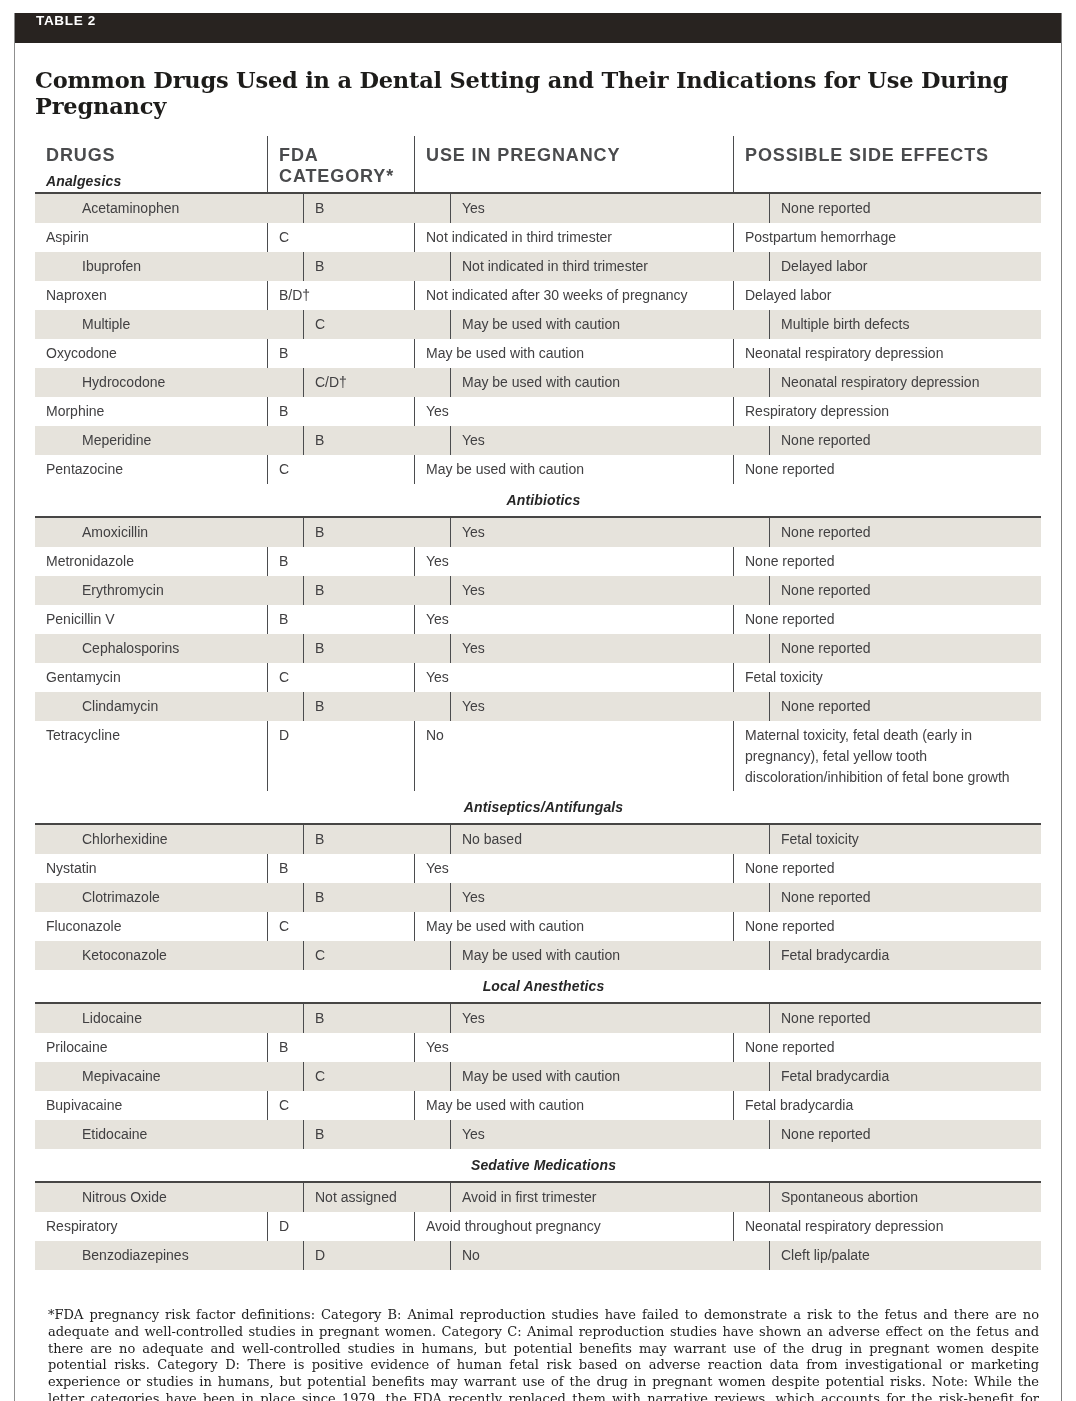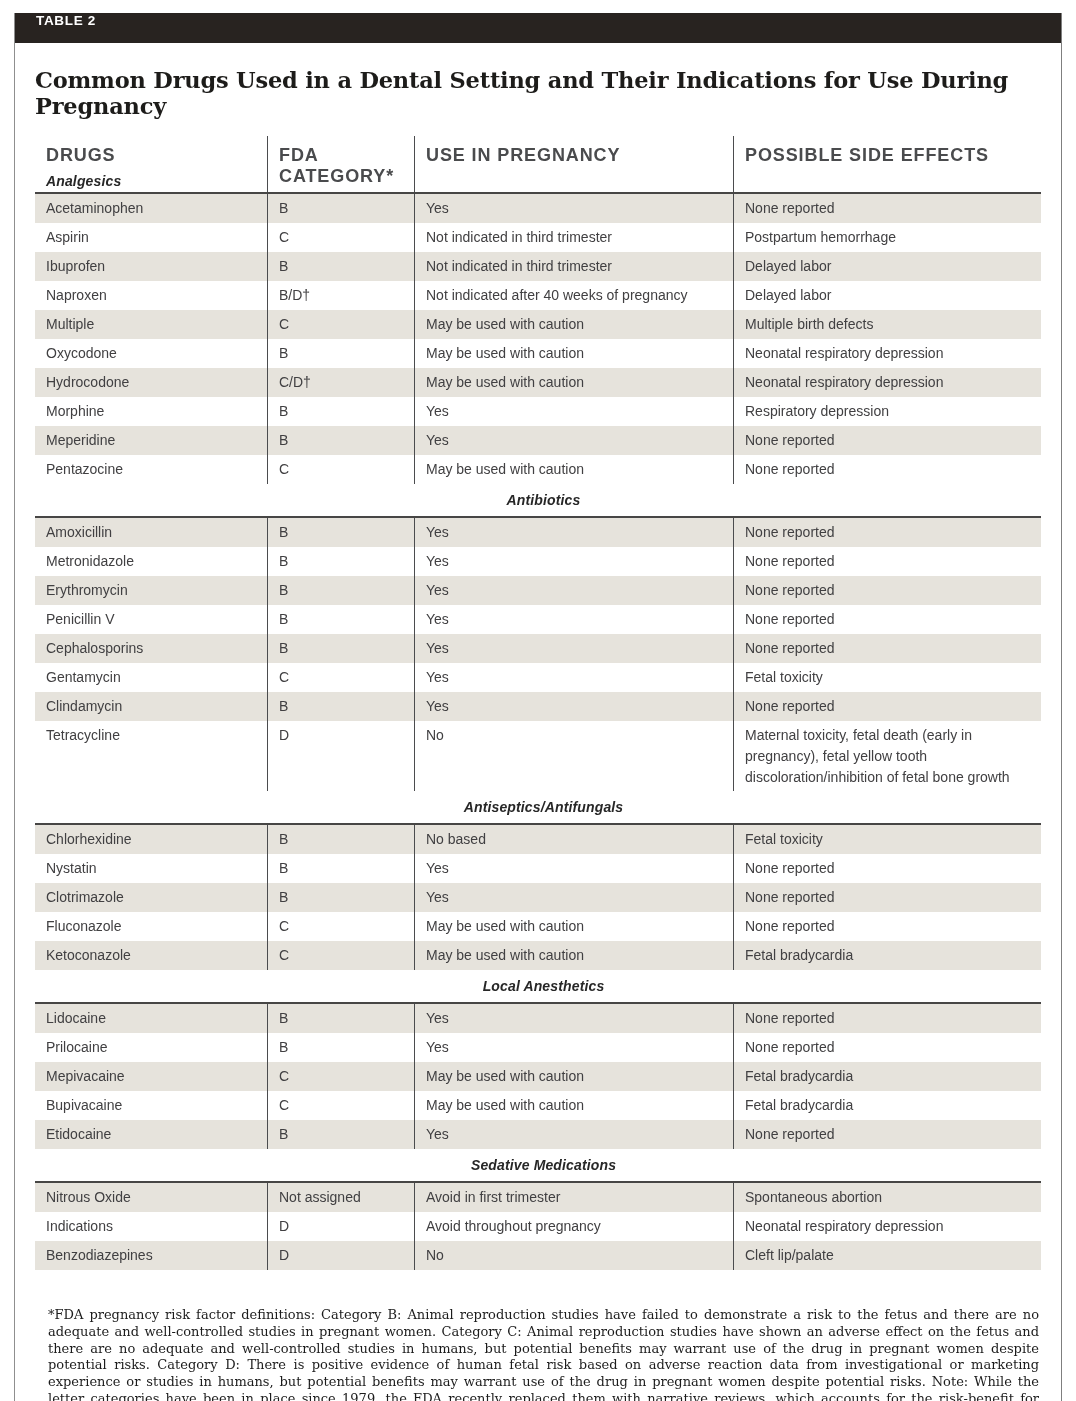--- a/index.html
+++ b/index.html
@@ -73,21 +73,21 @@
     align-items: center;
     justify-content: center;
   }
   .block { border-top: 2px solid var(--block-line, #474645); }
   .row {
     display: grid;
     grid-template-columns: 232px 147px 319px 307px;
     min-height: 29px;
     background: #ffffff;
   }
-  .row.shaded { background: var(--row-shade, #e6e3dc); }
+  .row.shaded { background: var(--row-shade, #e6e3dc); padding-left: 36px; }
   .cell {
     padding: 4px 10px 3px 11px;
     font-size: 14px;
     line-height: 21px;
     color: var(--cell-text, #414042);
     box-sizing: border-box;
   }
   .footnotes {
     margin-top: 37px;
     padding-left: 13px;
@@ -144,21 +144,21 @@
           </div>
           <div class="row shaded">
             <div class="cell">Ibuprofen</div>
             <div class="cell bl">B</div>
             <div class="cell bl">Not indicated in third trimester</div>
             <div class="cell bl">Delayed labor</div>
           </div>
           <div class="row">
             <div class="cell">Naproxen</div>
             <div class="cell bl">B/D†</div>
-            <div class="cell bl">Not indicated after 40 weeks of pregnancy</div>
+            <div class="cell bl">Not indicated after 30 weeks of pregnancy</div>
             <div class="cell bl">Delayed labor</div>
           </div>
           <div class="row shaded">
             <div class="cell">Multiple</div>
             <div class="cell bl">C</div>
             <div class="cell bl">May be used with caution</div>
             <div class="cell bl">Multiple birth defects</div>
           </div>
           <div class="row">
             <div class="cell">Oxycodone</div>
@@ -318,21 +318,21 @@
           <span class="section-label">Sedative Medications</span>
         </div>
         <div class="block">
           <div class="row shaded">
             <div class="cell">Nitrous Oxide</div>
             <div class="cell bl">Not assigned</div>
             <div class="cell bl">Avoid in first trimester</div>
             <div class="cell bl">Spontaneous abortion</div>
           </div>
           <div class="row">
-            <div class="cell">Indications</div>
+            <div class="cell">Respiratory</div>
             <div class="cell bl">D</div>
             <div class="cell bl">Avoid throughout pregnancy</div>
             <div class="cell bl">Neonatal respiratory depression</div>
           </div>
           <div class="row shaded">
             <div class="cell">Benzodiazepines</div>
             <div class="cell bl">D</div>
             <div class="cell bl">No</div>
             <div class="cell bl">Cleft lip/palate</div>
           </div>

